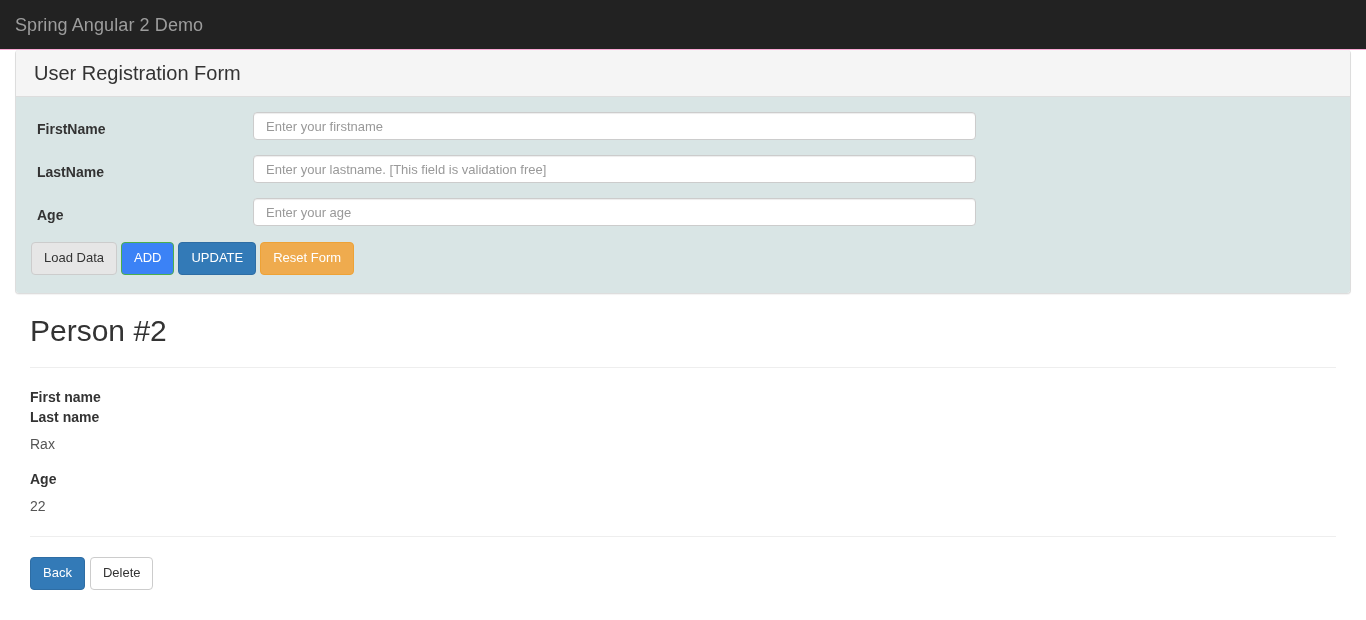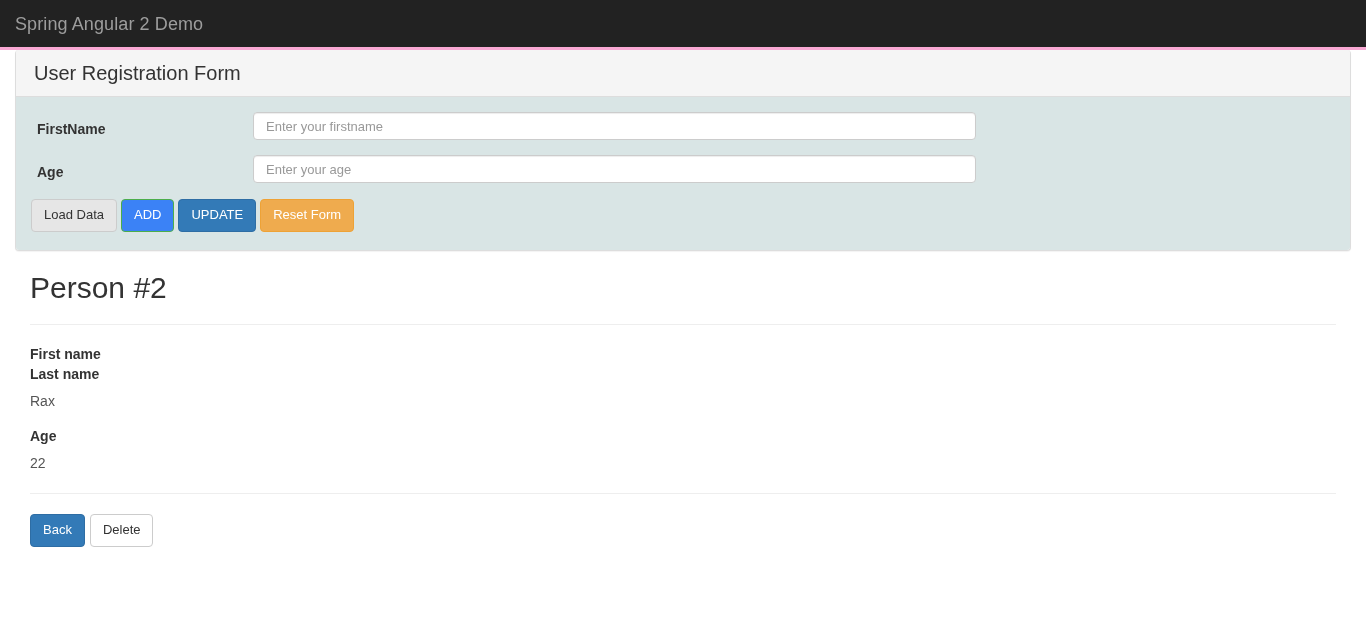--- a/index.html
+++ b/index.html
@@ -13,21 +13,21 @@
     font-family: "Liberation Sans", sans-serif;
     font-size: 14px;
     line-height: 1.42857;
     color: #333333;
   }
 
   
   .navbar {
     height: 50px;
     background: #222222;
-    border-bottom: 3px solid #f9a8d4;
+    border-bottom: 1px solid #f9a8d4;
     display: flex;
     align-items: center;
   }
   .navbar-brand {
     color: #9d9d9d;
     font-size: 18px;
     line-height: 20px;
     padding-left: 15px;
     letter-spacing: 0.1px;
     white-space: nowrap;
@@ -208,20 +208,24 @@
       <h3 class="panel-title">User Registration Form</h3>
     </div>
 
     <div class="panel-body">
 
       <div class="form-row">
         <label class="form-label">FirstName</label>
         <input class="form-control" type="text" placeholder="Enter your firstname" style="">
       </div>
 
+      <div class="form-row">
+        <label class="form-label">LastName</label>
+        <input class="form-control" type="text" placeholder="Enter your lastname. [This field is validation free]" style="">
+      </div>
 
       <div class="form-row">
         <label class="form-label">Age</label>
         <input class="form-control" type="text" placeholder="Enter your age" style="">
       </div>
 
       <div class="btn-toolbar">
         <button class="btn btn-default">Load Data</button>
         <button class="btn btn-success">ADD</button>
         <button class="btn btn-primary">UPDATE</button>

